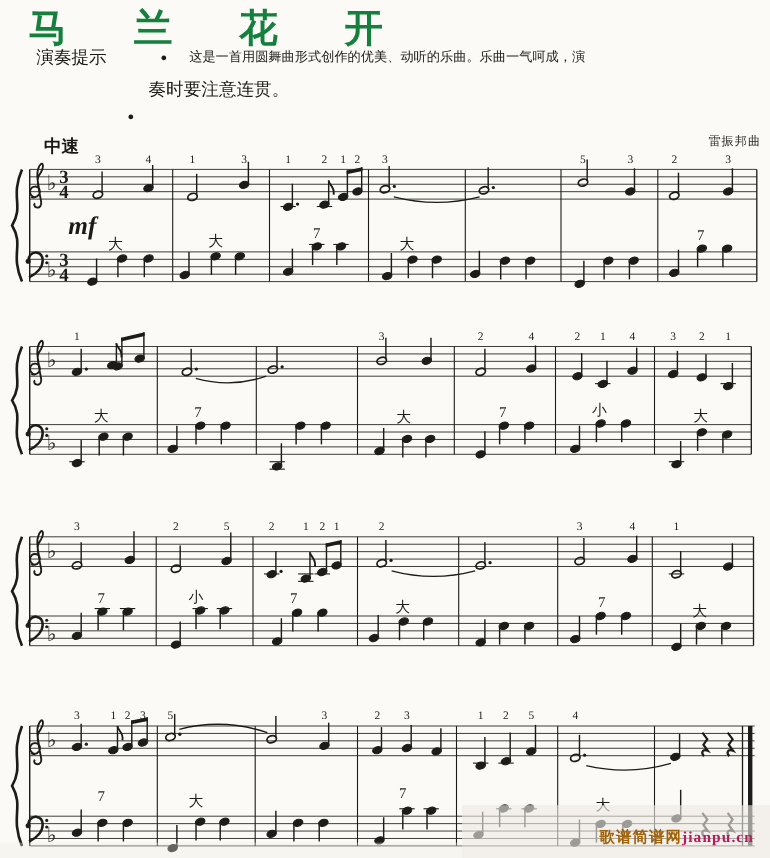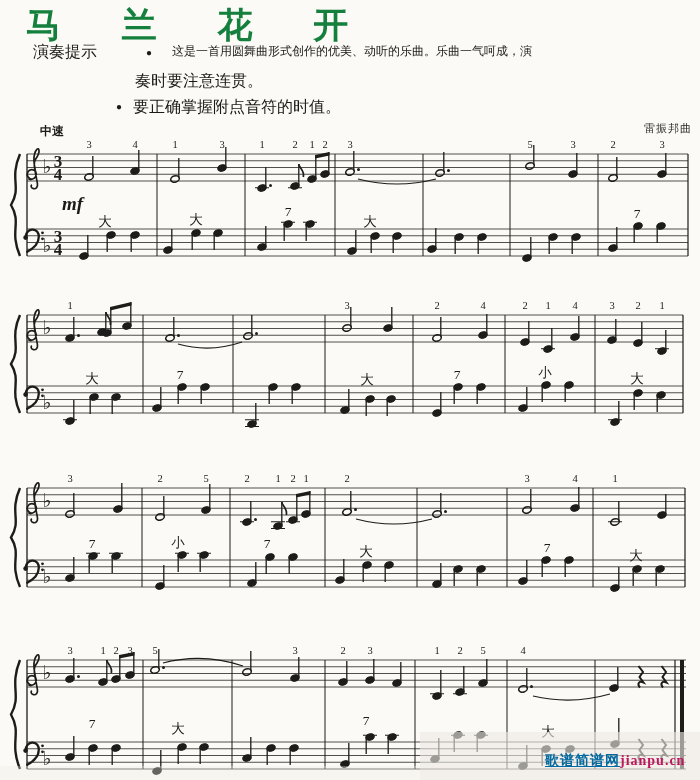--- a/index.html
+++ b/index.html
@@ -13,22 +13,22 @@
   .tips-label{left:33px;top:42px;font-size:16px;font-weight:normal;
               font-family:"Liberation Sans", sans-serif;}
   .bullet{font-size:10px;}
   .b1{left:146px;top:47px;}
   .b2{left:116px;top:101px;}
   .tip1{left:172px;top:43px;font-size:12px;}
   .tip2{left:95px;top:71px;font-size:16px;margin-left:40px;}
   .tip3{left:133px;top:97px;font-size:16px;}
   .credit-pub{left:490px;top:115px;font-size:17px;font-weight:600;letter-spacing:1px;}
   .credit-comp{left:644px;top:121px;font-size:11px;letter-spacing:1px;color:#2a2a28;font-family:Liberation Serif, serif;}
-  .tempo{left:40px;top:123px;font-size:12px;font-weight:bold;}
-  .dyn{left:62px;top:193px;font-size:19px;font-weight:bold;font-style:italic;}
+  .tempo{left:40px;top:123px;font-size:16px;font-weight:bold;}
+  .dyn{left:62px;top:193px;font-size:23px;font-weight:bold;font-style:italic;}
   .watermark{position:absolute;left:545px;top:752px;z-index:3;font-size:14px;
              font-weight:bold;letter-spacing:1px;}
 </style>
 </head>
 <body>
 
 <div class="page">
   <svg id="score-svg" width="700" height="780">
       <g>
         <line x1="27" y1="154" x2="688" y2="154" stroke="#3c3c38" stroke-width="0.9"></line>
@@ -860,22 +860,21 @@
       <rect x="0" y="766" width="420" height="14" fill="#edeae3" opacity="0.35"></rect>
     </svg>
 
   <div class="txt title">马 兰 花 开</div>
 
   <div class="txt tips-label">演奏提示</div>
   <div class="txt bullet b1">●</div>
   <div class="txt tip1">这是一首用圆舞曲形式创作的优美、动听的乐曲。乐曲一气呵成，演</div>
   <div class="txt tip2">奏时要注意连贯。</div>
   <div class="txt bullet b2">●</div>
-  <div class="txt tip3">要正确掌握附点音符的时值。</div>
 
   <div class="txt credit-comp">雷振邦曲</div>
   <div class="txt tempo">中速</div>
   <div class="txt dyn">mf</div>
 
   <div class="watermark">
-    <span style="color: #0369a1; text-decoration: underline;">歌谱简谱网</span><span class="wm-url" style="color: #be185d;">jianpu.cn</span>
+    <span style="color: #a16207;">歌谱简谱网</span><span class="wm-url" style="color: #be185d;">jianpu.cn</span>
   </div>
 </div>
 
 </body></html>

